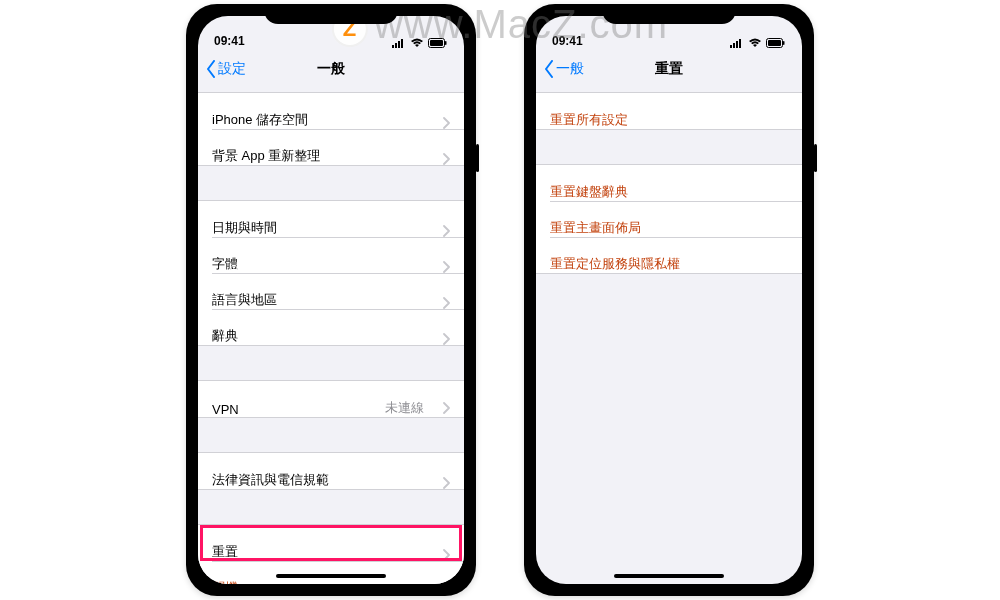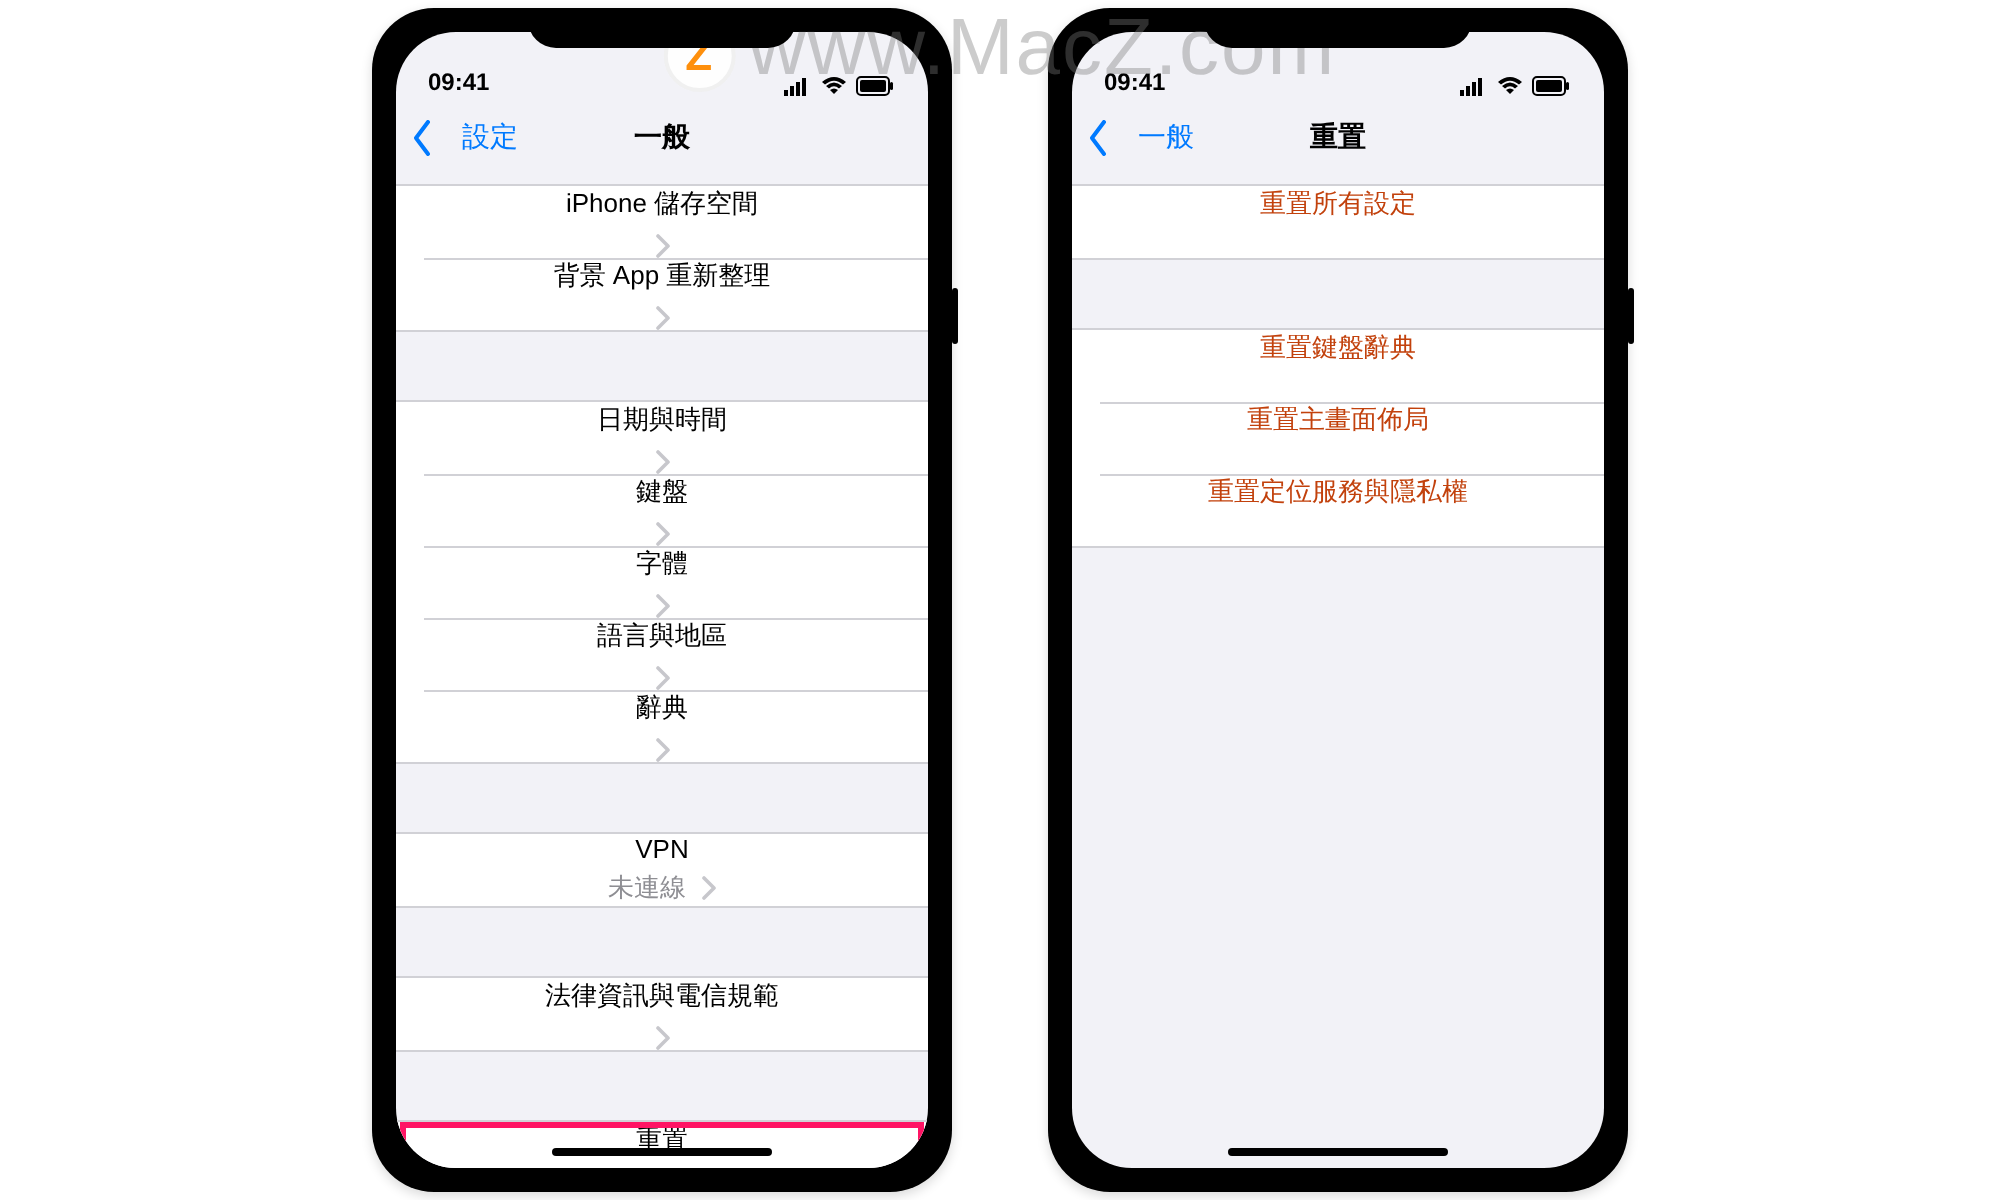--- a/index.html
+++ b/index.html
@@ -102,21 +102,21 @@
       height: 38px;
       display: flex;
       align-items: center;
       padding: 0 8px;
       position: relative;
     }
     .back-btn {
       display: flex;
       color: #007aff;
       font-size: 14px;
-      gap: 15px;
+      gap: 2px;
     }
     .chev { width: 10px; height: 18px; }
     .nav-title {
       position: absolute;
       left: 50%;
       transform: translateX(-50%);
       font-size: 14px;
       font-weight: 600;
       color: #000;
     }
@@ -126,42 +126,41 @@
     }
     .group {
       margin-top: 34px;
       background: #fff;
       border-top: 0.5px solid #d1d1d6;
       border-bottom: 0.5px solid #d1d1d6;
     }
     .group:first-child { margin-top: 4px; }
     .row {
       display: flex;
-      align-items: center;
+      align-items: flex-end;
       justify-content: space-between;
       padding: 0 14px;
       height: 36px;
       font-size: 13px;
       color: #000;
       position: relative;
-      flex-direction: column;
     }
     .row + .row::before {
       content: "";
       position: absolute;
       left: 14px; right: 0; top: 0;
       height: 0.5px;
       background: #d1d1d6;
     }
     .row .right {
       display: flex;
       align-items: center;
       color: #8e8e93;
       font-size: 13px;
-      gap: 8px;
+      gap: 19px;
     }
     .chev-right { width: 7px; height: 12px; }
     .link-row .label { color: #c2410c; }
     .highlight {
       position: relative;
     }
     .highlight::after {
       content: "";
       position: absolute;
       left: 2px; right: 2px; top: 0; bottom: 0;
@@ -247,28 +246,20 @@
         <div class="group">
           <div class="row">
               <span class="label">日期與時間</span>
               <span class="right">
                 <svg class="chev-right" viewBox="0 0 7 12">
                   <path d="M1 1 L6 6 L1 11" fill="none" stroke="#c7c7cc" stroke-width="1.8" stroke-linecap="round" stroke-linejoin="round"></path>
                 </svg>
               </span>
             </div>
           <div class="row">
-              <span class="label">鍵盤</span>
-              <span class="right">
-                <svg class="chev-right" viewBox="0 0 7 12">
-                  <path d="M1 1 L6 6 L1 11" fill="none" stroke="#c7c7cc" stroke-width="1.8" stroke-linecap="round" stroke-linejoin="round"></path>
-                </svg>
-              </span>
-            </div>
-          <div class="row">
               <span class="label">字體</span>
               <span class="right">
                 <svg class="chev-right" viewBox="0 0 7 12">
                   <path d="M1 1 L6 6 L1 11" fill="none" stroke="#c7c7cc" stroke-width="1.8" stroke-linecap="round" stroke-linejoin="round"></path>
                 </svg>
               </span>
             </div>
           <div class="row">
               <span class="label">語言與地區</span>
               <span class="right">

